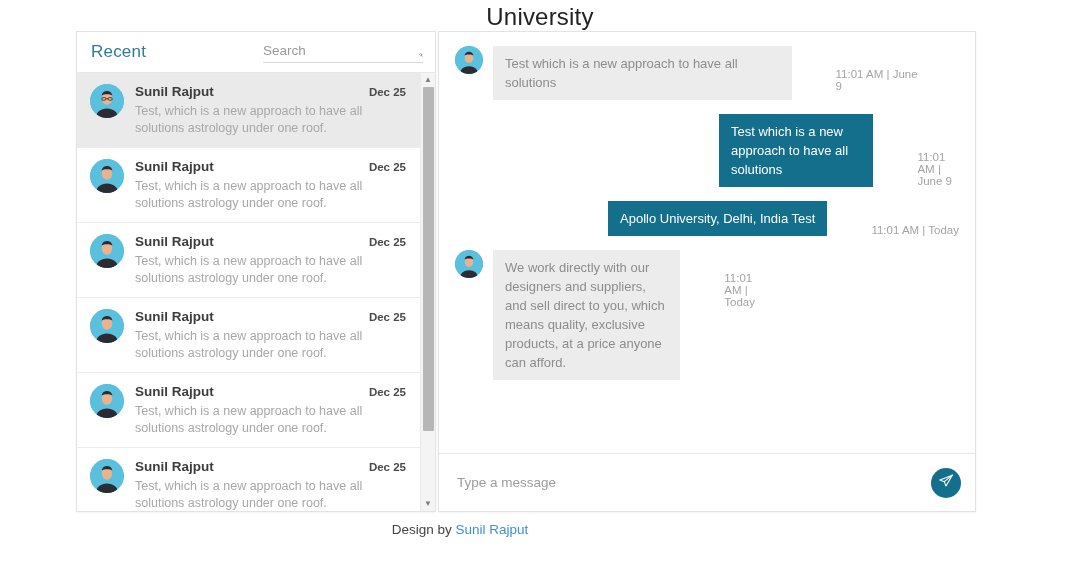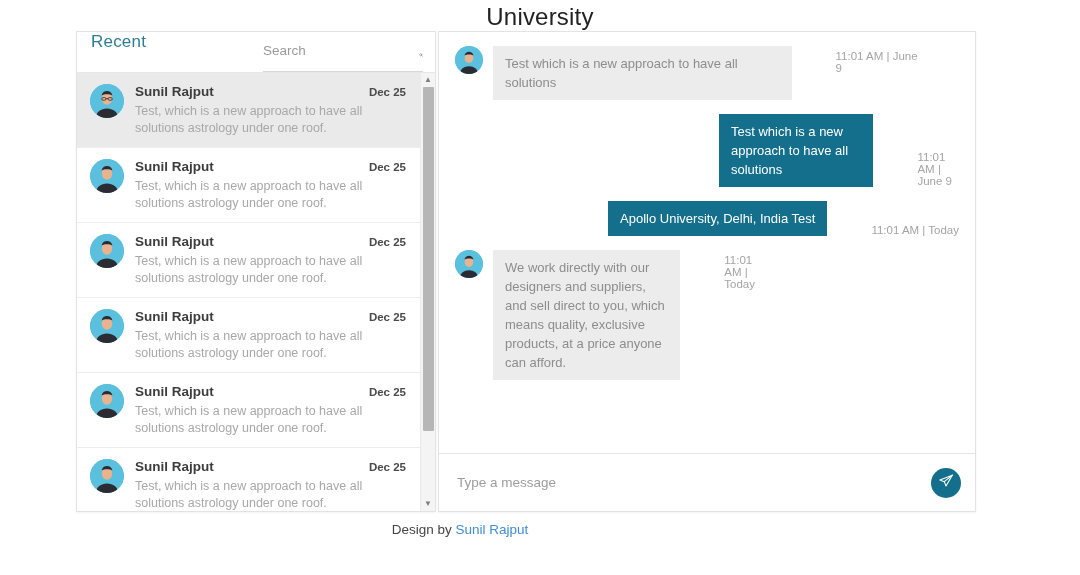--- a/index.html
+++ b/index.html
@@ -46,20 +46,21 @@
     border: 1px solid #e3e3e3;
     box-sizing: border-box;
     display: flex;
     flex-direction: column;
     box-shadow: 0 1px 2px rgba(0,0,0,.05);
   }
   .list-header {
     height: 41px;
     min-height: 41px;
     display: flex;
+    align-items: center;
     padding: 0 12px 0 14px;
     border-bottom: 1px solid #e7e7e7;
     box-sizing: border-box;
   }
   .recent-title {
     font-size: 17px;
     color: #2e7d94;
     font-weight: 400;
     letter-spacing: .2px;
   }
@@ -216,21 +217,21 @@
     background: #ececec;
     color: #8d8d8d;
   }
   .bubble.out {
     background: #136f8b;
     color: #ffffff;
   }
   .msg-time {
     font-size: 11.5px;
     color: #a4a4a4;
-    margin-top: 4px;
+    margin-top: 22px;
   }
 
   
   .composer {
     border-top: 1px solid #e6e6e6;
     height: 58px;
     min-height: 58px;
     display: flex;
     align-items: center;
     padding: 0 14px 0 16px;

